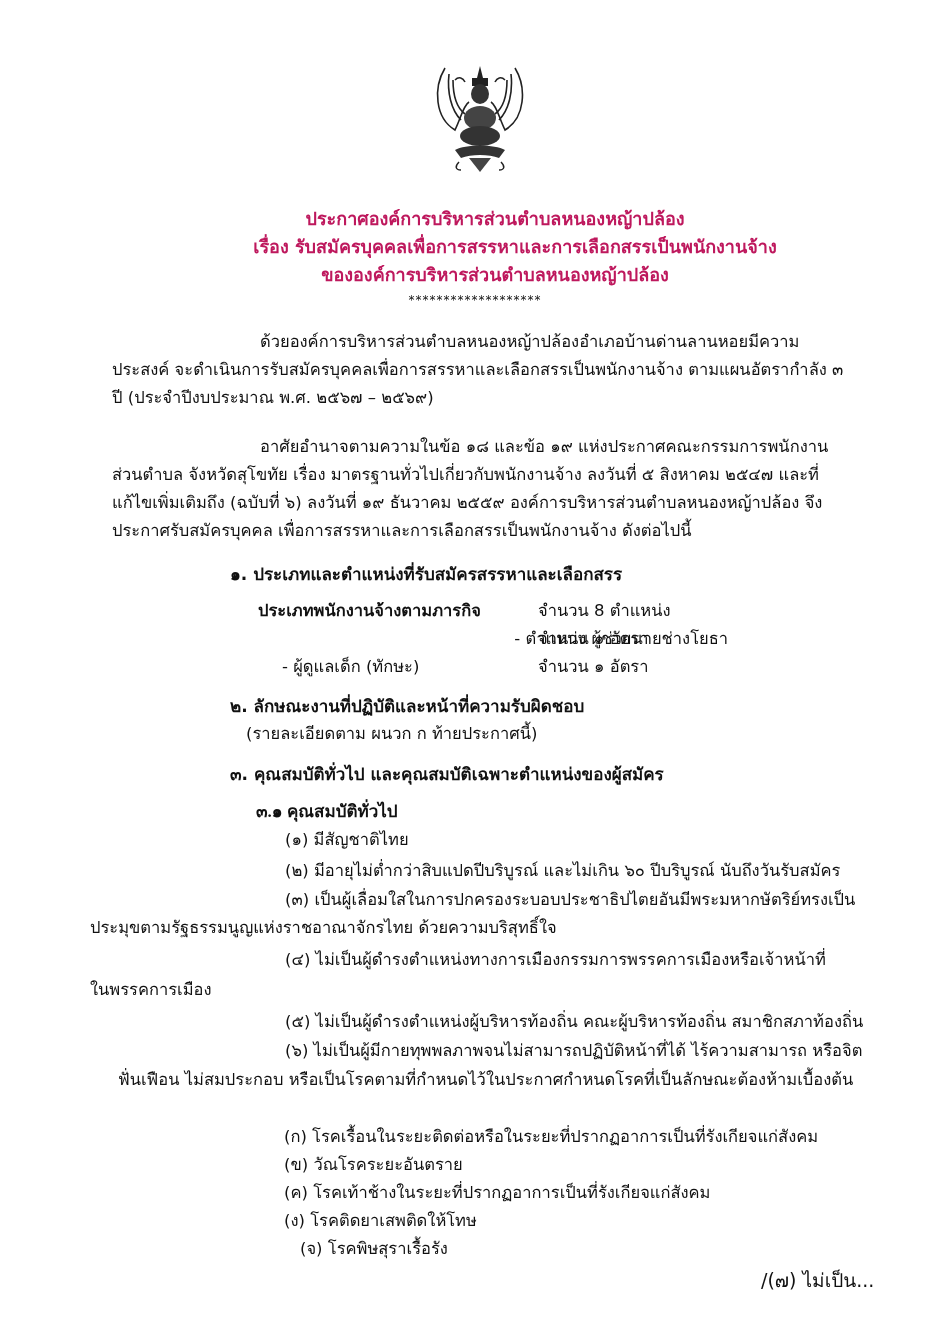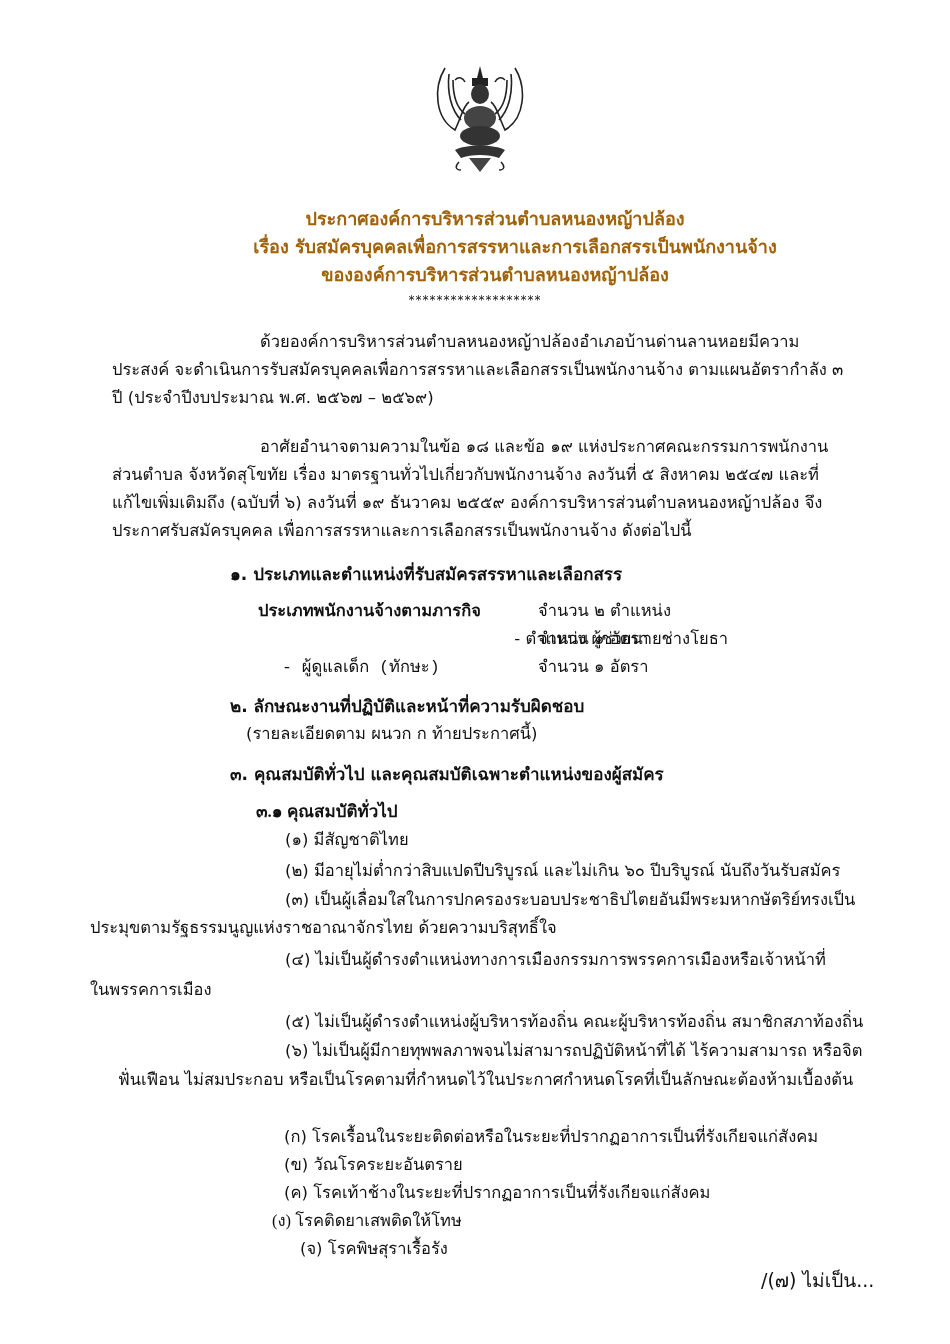--- a/index.html
+++ b/index.html
@@ -3,21 +3,21 @@
   <meta charset="utf-8">
   <style>
     html, body { margin: 0; padding: 0; }
     body {
       width: 950px; height: 1344px; background: #ffffff; position: relative; overflow: hidden;
       font-family: "DejaVu Sans", sans-serif; color: #111;
     }
     .page { position: absolute; left: 0; top: 0; width: 950px; height: 1344px; }
     .emblem { position: absolute; left: 425px; top: 58px; width: 110px; height: 120px; }
     .title-block { position: absolute; left: 0; top: 205px; width: 950px; text-align: center; }
-    .title-line { font-size: 18px; font-weight: bold; line-height: 28px; color: #a16207; white-space: nowrap; padding-left: 40px; }
+    .title-line { font-size: 18px; font-weight: bold; line-height: 28px; color: #be185d; white-space: nowrap; padding-left: 40px; }
     .title-line.subject { position: relative; left: 20px; }
     .stars { font-size: 12px; letter-spacing: 1px; line-height: 18px; margin-top: 2px; }
     .para { position: absolute; left: 112px; width: 735px; font-size: 16.5px; line-height: 28px; }
     .indent { display: inline-block; width: 148px; }
     .heading { position: absolute; font-size: 17px; font-weight: bold; line-height: 28px; white-space: nowrap; }
     .line { position: absolute; font-size: 16.5px; line-height: 28px; white-space: nowrap; }
     .row { position: absolute; left: 258px; width: 470px; font-size: 16.5px; line-height: 28px; white-space: nowrap; }
     .row .count { position: absolute; left: 280px; top: 0; }
     .row.bold-label .label { font-weight: bold; }
     .footer { position: absolute; left: 761px; top: 1268px; font-size: 19px; line-height: 24px; }
@@ -63,28 +63,28 @@
   </div>
 
   <div class="para" style="top:433px;">
     <span class="indent"></span><span>อาศัยอำนาจตามความในข้อ ๑๘ และข้อ ๑๙ แห่งประกาศคณะกรรมการพนักงานส่วนตำบล จังหวัดสุโขทัย เรื่อง มาตรฐานทั่วไปเกี่ยวกับพนักงานจ้าง ลงวันที่ ๕ สิงหาคม ๒๕๔๗ และที่แก้ไขเพิ่มเติมถึง (ฉบับที่ ๖) ลงวันที่ ๑๙ ธันวาคม ๒๕๕๙ องค์การบริหารส่วนตำบลหนองหญ้าปล้อง จึงประกาศรับสมัครบุคคล เพื่อการสรรหาและการเลือกสรรเป็นพนักงานจ้าง ดังต่อไปนี้</span>
   </div>
 
   <div class="heading" style="left:230px; top:560px;">๑. ประเภทและตำแหน่งที่รับสมัครสรรหาและเลือกสรร</div>
 
   <div class="row bold-label" style="top:597px;">
     <span class="label">ประเภทพนักงานจ้างตามภารกิจ</span>
-    <span class="count">จำนวน ๒ ตำแหน่ง</span>
+    <span class="count">จำนวน 8 ตำแหน่ง</span>
   </div>
   <div class="row" style="top:625px;text-align:right;">
     <span class="label" style="padding-left:24px;">- ตำแหน่ง ผู้ช่วยนายช่างโยธา</span>
     <span class="count">จำนวน ๑ อัตรา</span>
   </div>
   <div class="row" style="top:653px;">
-    <span class="label" style="padding-left:24px;font-family:Liberation Mono, monospace;">- ผู้ดูแลเด็ก (ทักษะ)</span>
+    <span class="label" style="padding-left:24px;">- ผู้ดูแลเด็ก (ทักษะ)</span>
     <span class="count">จำนวน ๑ อัตรา</span>
   </div>
 
   <div class="heading" style="left:230px; top:692px;">๒. ลักษณะงานที่ปฏิบัติและหน้าที่ความรับผิดชอบ</div>
   <div class="line" style="left:246px; top:720px;text-align:right;">(รายละเอียดตาม ผนวก ก ท้ายประกาศนี้)</div>
 
   <div class="heading" style="left:230px; top:760px;">๓. คุณสมบัติทั่วไป และคุณสมบัติเฉพาะตำแหน่งของผู้สมัคร</div>
   <div class="heading" style="left:256px; top:798px;font-family:Liberation Serif, serif;">๓.๑ คุณสมบัติทั่วไป</div>
 
   <div class="line" style="left:285px; top:826px;">(๑) มีสัญชาติไทย</div>
@@ -93,17 +93,17 @@
   <div class="line" style="left:90px; top:914px;">ประมุขตามรัฐธรรมนูญแห่งราชอาณาจักรไทย ด้วยความบริสุทธิ์ใจ</div>
   <div class="line" style="left:285px; top:946px;">(๔) ไม่เป็นผู้ดำรงตำแหน่งทางการเมืองกรรมการพรรคการเมืองหรือเจ้าหน้าที่</div>
   <div class="line" style="left:90px; top:976px;">ในพรรคการเมือง</div>
   <div class="line" style="left:285px; top:1008px;">(๕) ไม่เป็นผู้ดำรงตำแหน่งผู้บริหารท้องถิ่น คณะผู้บริหารท้องถิ่น สมาชิกสภาท้องถิ่น</div>
   <div class="line" style="left:285px; top:1037px;">(๖) ไม่เป็นผู้มีกายทุพพลภาพจนไม่สามารถปฏิบัติหน้าที่ได้ ไร้ความสามารถ หรือจิต</div>
   <div class="line" style="left:90px; top:1066px;margin-left:28px;">ฟั่นเฟือน ไม่สมประกอบ หรือเป็นโรคตามที่กำหนดไว้ในประกาศกำหนดโรคที่เป็นลักษณะต้องห้ามเบื้องต้น</div>
 
   <div class="line" style="left:284px; top:1123px;">(ก) โรคเรื้อนในระยะติดต่อหรือในระยะที่ปรากฏอาการเป็นที่รังเกียจแก่สังคม</div>
   <div class="line" style="left:284px; top:1151px;">(ข) วัณโรคระยะอันตราย</div>
   <div class="line" style="left:284px; top:1179px;">(ค) โรคเท้าช้างในระยะที่ปรากฏอาการเป็นที่รังเกียจแก่สังคม</div>
-  <div class="line" style="left:272px; top:1207px;font-family:Liberation Serif, serif;">(ง) โรคติดยาเสพติดให้โทษ</div>
+  <div class="line" style="left:284px; top:1207px;">(ง) โรคติดยาเสพติดให้โทษ</div>
   <div class="line" style="left:300px; top:1235px;">(จ) โรคพิษสุราเรื้อรัง</div>
 
   <div class="footer">/(๗) ไม่เป็น...</div>
 </div>
 
 </body></html>

